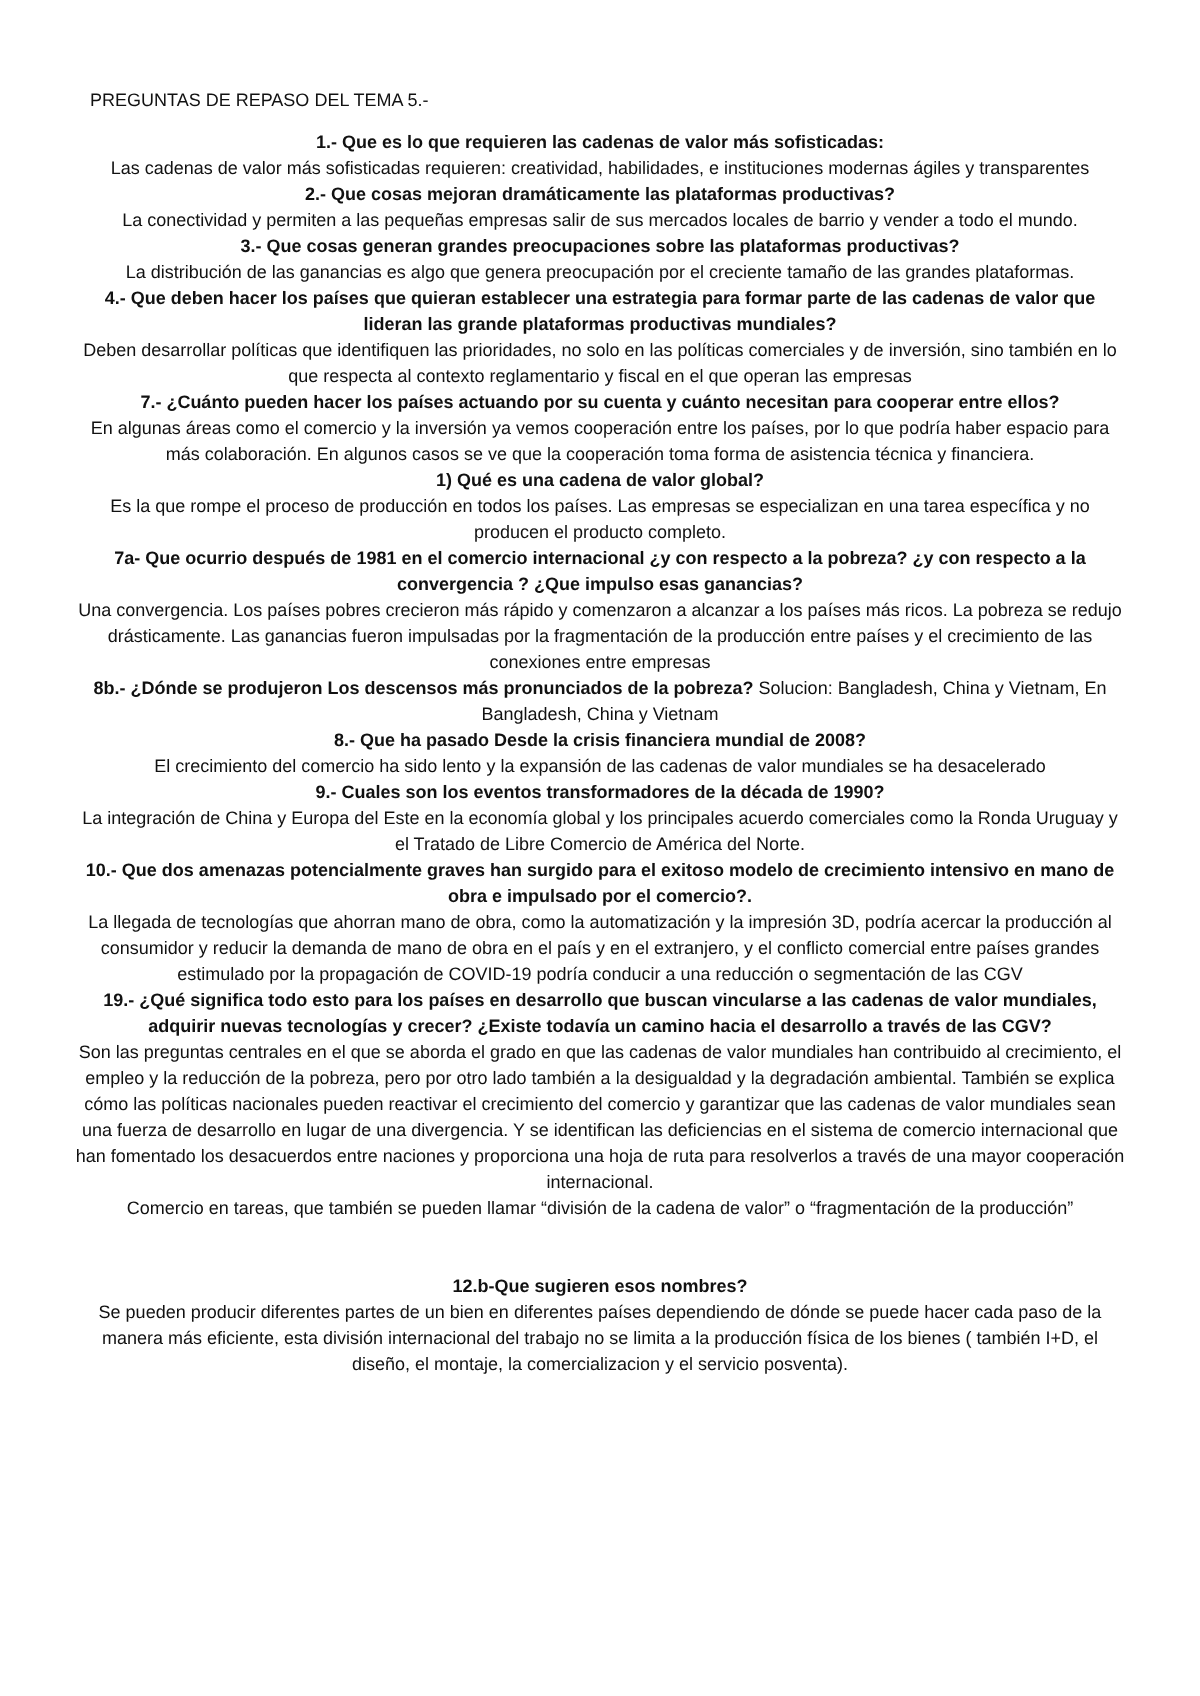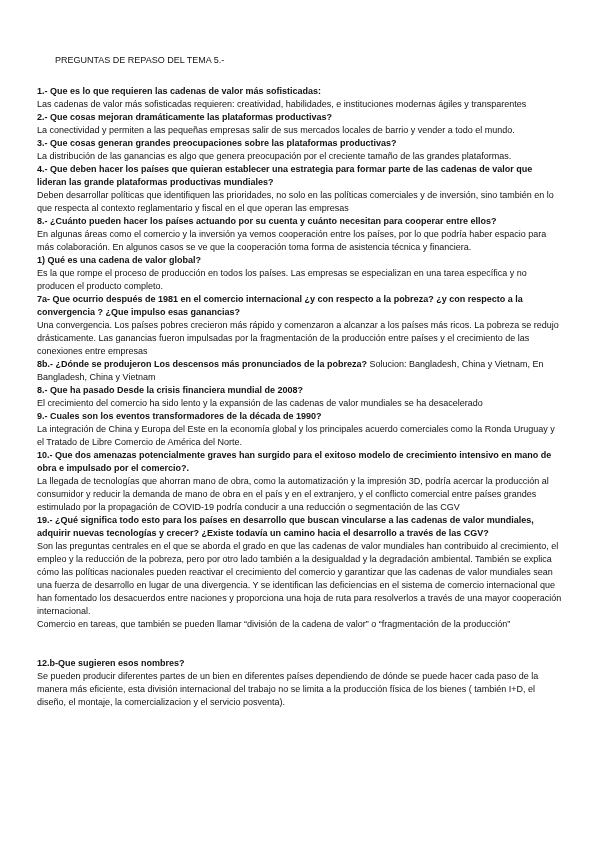--- a/index.html
+++ b/index.html
@@ -18,50 +18,50 @@
     -webkit-font-smoothing: antialiased;
   }
   .page {
     box-sizing: border-box;
     width: 600px;
     height: 848px;
     padding: 36px 37px 20px 37px;
     background: #ffffff;
   }
   .title {
-    margin: 18px;
+    margin: 8px;
     font-weight: normal;
     font-size: 9px;
     line-height: 13px;
   }
   p.block {
     margin: 0;
     padding: 0;
-    text-align: left;
+    text-align: center;
     word-spacing: normal;
   }
   .b { font-weight: bold; }
   .r { font-weight: normal; }
   .spacer { height: 13px; }
 </style>
 </head>
 <body>
 
 <div class="page">
   <p class="title">PREGUNTAS DE REPASO DEL TEMA 5.-</p>
   <div id="content">
       <p class="block"><span class="b">1.- Que es lo que requieren las cadenas de valor más sofisticadas:</span></p>
       <p class="block"><span class="r">Las cadenas de valor más sofisticadas requieren: creatividad, habilidades, e instituciones modernas ágiles y transparentes</span></p>
       <p class="block"><span class="b">2.- Que cosas mejoran dramáticamente las plataformas productivas?</span></p>
       <p class="block"><span class="r">La conectividad y permiten a las pequeñas empresas salir de sus mercados locales de barrio y vender a todo el mundo.</span></p>
       <p class="block"><span class="b">3.- Que cosas generan grandes preocupaciones sobre las plataformas productivas?</span></p>
       <p class="block"><span class="r">La distribución de las ganancias es algo que genera preocupación por el creciente tamaño de las grandes plataformas.</span></p>
       <p class="block"><span class="b">4.- Que deben hacer los países que quieran establecer una estrategia para formar parte de las cadenas de valor que lideran las grande plataformas productivas mundiales?</span></p>
       <p class="block"><span class="r">Deben desarrollar políticas que identifiquen las prioridades, no solo en las políticas comerciales y de inversión, sino también en lo que respecta al contexto reglamentario y fiscal en el que operan las empresas</span></p>
-      <p class="block"><span class="b">8.- ¿Cuánto pueden hacer los países actuando por su cuenta y cuánto necesitan para cooperar entre ellos?</span></p>
+      <p class="block"><span class="b">7.- ¿Cuánto pueden hacer los países actuando por su cuenta y cuánto necesitan para cooperar entre ellos?</span></p>
       <p class="block"><span class="r">En algunas áreas como el comercio y la inversión ya vemos cooperación entre los países, por lo que podría haber espacio para más colaboración. En algunos casos se ve que la cooperación toma forma de asistencia técnica y financiera.</span></p>
       <p class="block"><span class="b">1) Qué es una cadena de valor global?</span></p>
       <p class="block"><span class="r">Es la que rompe el proceso de producción en todos los países. Las empresas se especializan en una tarea específica y no producen el producto completo.</span></p>
       <p class="block"><span class="b">7a- Que ocurrio después de 1981 en el comercio internacional ¿y con respecto a la pobreza? ¿y con respecto a la convergencia ? ¿Que impulso esas ganancias?</span></p>
       <p class="block"><span class="r">Una convergencia. Los países pobres crecieron más rápido y comenzaron a alcanzar a los países más ricos. La pobreza se redujo drásticamente. Las ganancias fueron impulsadas por la fragmentación de la producción entre países y el crecimiento de las conexiones entre empresas</span></p>
       <p class="block"><span class="b">8b.- ¿Dónde se produjeron Los descensos más pronunciados de la pobreza? </span><span class="r">Solucion: Bangladesh, China y Vietnam, En Bangladesh, China y Vietnam</span></p>
       <p class="block"><span class="b">8.- Que ha pasado Desde la crisis financiera mundial de 2008?</span></p>
       <p class="block"><span class="r">El crecimiento del comercio ha sido lento y la expansión de las cadenas de valor mundiales se ha desacelerado</span></p>
       <p class="block"><span class="b">9.- Cuales son los eventos transformadores de la década de 1990?</span></p>
       <p class="block"><span class="r">La integración de China y Europa del Este en la economía global y los principales acuerdo comerciales como la Ronda Uruguay y el Tratado de Libre Comercio de América del Norte.</span></p>

